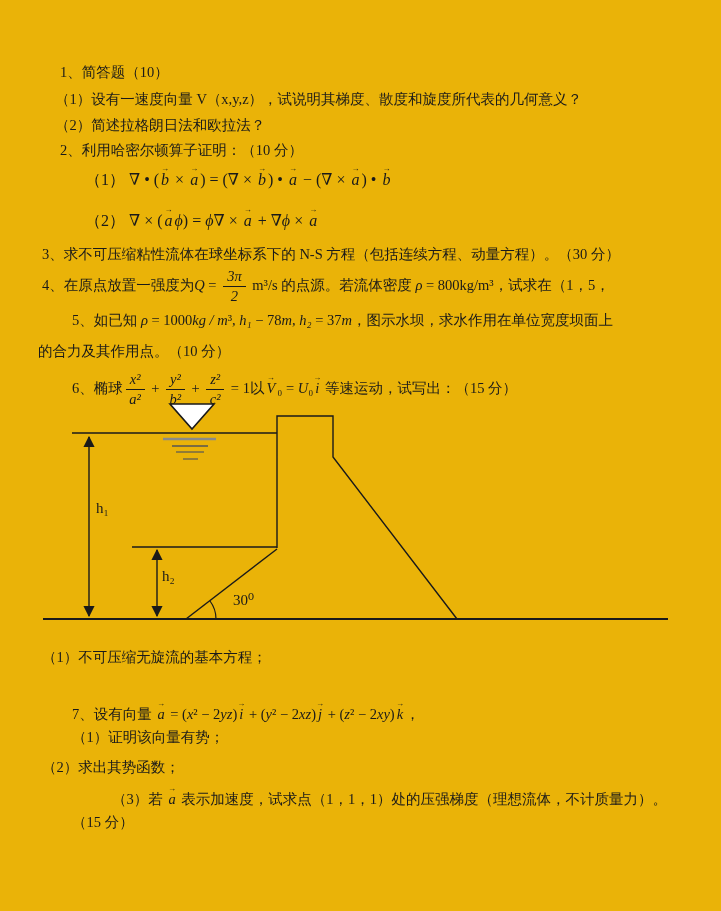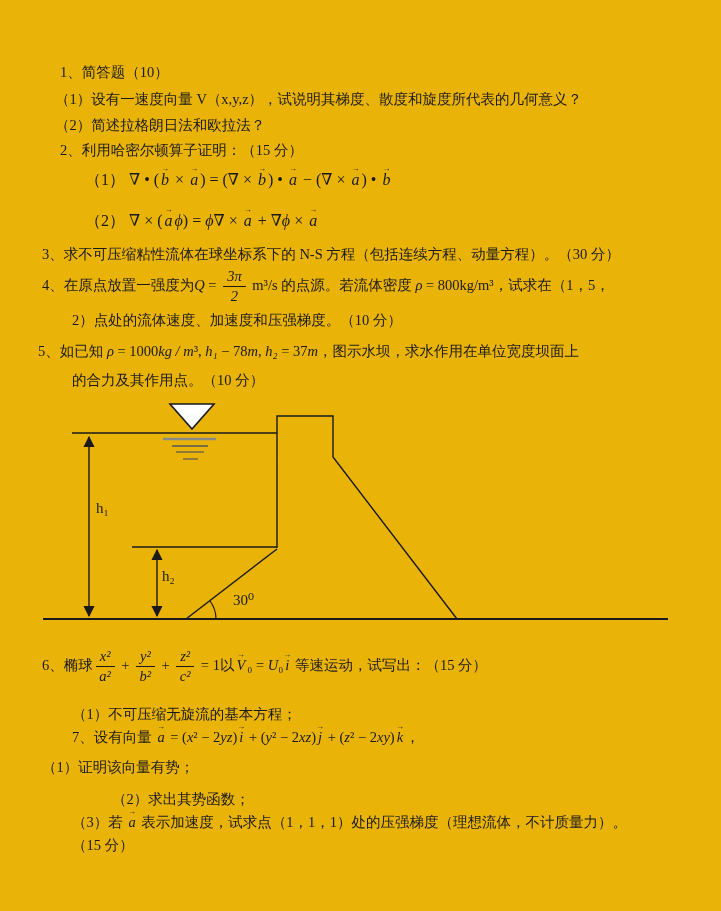--- a/index.html
+++ b/index.html
@@ -62,26 +62,25 @@
 </style>
 </head>
 <body>
 
 <div id="page">
 
   <div id="doc-lines">
       <div class="line"><span class="txt">1、简答题（10）</span></div>
       <div class="line"><span class="txt">（1）设有一速度向量 </span><span class="rm">V</span><span class="txt">（x,y,z），试说明其梯度、散度和旋度所代表的几何意义？</span></div>
       <div class="line"><span class="txt">（2）简述拉格朗日法和欧拉法？</span></div>
-      <div class="line"><span class="txt">2、利用哈密尔顿算子证明：（15 分）</span></div>
+      <div class="line"><span class="txt">2、利用哈密尔顿算子证明：（10 分）</span></div>
       <div class="line"><span class="txt">（1） </span><span class="rm">∇ • (</span><span class="vec"><span class="vec-arrow">→</span><span class="vec-base">b</span></span><span class="rm"> × </span><span class="vec"><span class="vec-arrow">→</span><span class="vec-base">a</span></span><span class="rm">) = (∇ × </span><span class="vec"><span class="vec-arrow">→</span><span class="vec-base">b</span></span><span class="rm">) • </span><span class="vec"><span class="vec-arrow">→</span><span class="vec-base">a</span></span><span class="rm"> − (∇ × </span><span class="vec"><span class="vec-arrow">→</span><span class="vec-base">a</span></span><span class="rm">) • </span><span class="vec"><span class="vec-arrow">→</span><span class="vec-base">b</span></span></div>
       <div class="line"><span class="txt">（2） </span><span class="rm">∇ × (</span><span class="vec"><span class="vec-arrow">→</span><span class="vec-base">a</span></span><span class="it">ϕ</span><span class="rm">) = </span><span class="it">ϕ</span><span class="rm">∇ × </span><span class="vec"><span class="vec-arrow">→</span><span class="vec-base">a</span></span><span class="rm"> + ∇</span><span class="it">ϕ</span><span class="rm"> × </span><span class="vec"><span class="vec-arrow">→</span><span class="vec-base">a</span></span></div>
       <div class="line"><span class="txt">3、求不可压缩粘性流体在球坐标系下的 N-S 方程（包括连续方程、动量方程）。（30 分）</span></div>
       <div class="line"><span class="txt">4、在原点放置一强度为</span><span class="it">Q</span><span class="rm"> = </span><span class="frac"><span class="num">3π</span><span class="den">2</span></span><span class="rm"> m³/s </span><span class="txt">的点源。若流体密度 </span><span class="it">ρ</span><span class="rm"> = 800kg/m³</span><span class="txt">，试求在（1，5，</span></div>
-      <div class="line"><span class="txt">2）点处的流体速度、加速度和压强梯度。（10 分）</span></div>
       <div class="line"><span class="txt">5、如已知 </span><span class="it">ρ</span><span class="rm"> = 1000</span><span class="it">kg / m</span><span class="rm">³, </span><span class="it">h₁</span><span class="rm"> − 78</span><span class="it">m</span><span class="rm">, </span><span class="it">h₂</span><span class="rm"> = 37</span><span class="it">m</span><span class="txt">，图示水坝，求水作用在单位宽度坝面上</span></div>
       <div class="line"><span class="txt">的合力及其作用点。（10 分）</span></div>
       <div class="line"><span class="txt">6、椭球</span><span class="frac"><span class="num">x²</span><span class="den">a²</span></span><span class="rm"> + </span><span class="frac"><span class="num">y²</span><span class="den">b²</span></span><span class="rm"> + </span><span class="frac"><span class="num">z²</span><span class="den">c²</span></span><span class="rm"> = 1</span><span class="txt">以</span><span class="vec"><span class="vec-arrow">→</span><span class="vec-base">V</span></span><span class="rm">₀</span><span class="rm"> = </span><span class="it">U</span><span class="rm">₀</span><span class="vec"><span class="vec-arrow">→</span><span class="vec-base">i</span></span><span class="txt"> 等速运动，试写出：（15 分）</span></div>
       <div class="line"><span class="txt">（1）不可压缩无旋流的基本方程；</span></div>
       <div class="line"><span class="txt">7、设有向量 </span><span class="vec"><span class="vec-arrow">→</span><span class="vec-base">a</span></span><span class="rm"> = (</span><span class="it">x</span><span class="rm">² − 2</span><span class="it">yz</span><span class="rm">)</span><span class="vec"><span class="vec-arrow">→</span><span class="vec-base">i</span></span><span class="rm"> + (</span><span class="it">y</span><span class="rm">² − 2</span><span class="it">xz</span><span class="rm">)</span><span class="vec"><span class="vec-arrow">→</span><span class="vec-base">j</span></span><span class="rm"> + (</span><span class="it">z</span><span class="rm">² − 2</span><span class="it">xy</span><span class="rm">)</span><span class="vec"><span class="vec-arrow">→</span><span class="vec-base">k</span></span><span class="txt">，</span></div>
       <div class="line"><span class="txt">（1）证明该向量有势；</span></div>
       <div class="line"><span class="txt">（2）求出其势函数；</span></div>
       <div class="line"><span class="txt">（3）若 </span><span class="vec"><span class="vec-arrow">→</span><span class="vec-base">a</span></span><span class="txt"> 表示加速度，试求点（1，1，1）处的压强梯度（理想流体，不计质量力）。</span></div>
       <div class="line"><span class="txt">（15 分）</span></div>
     </div>

